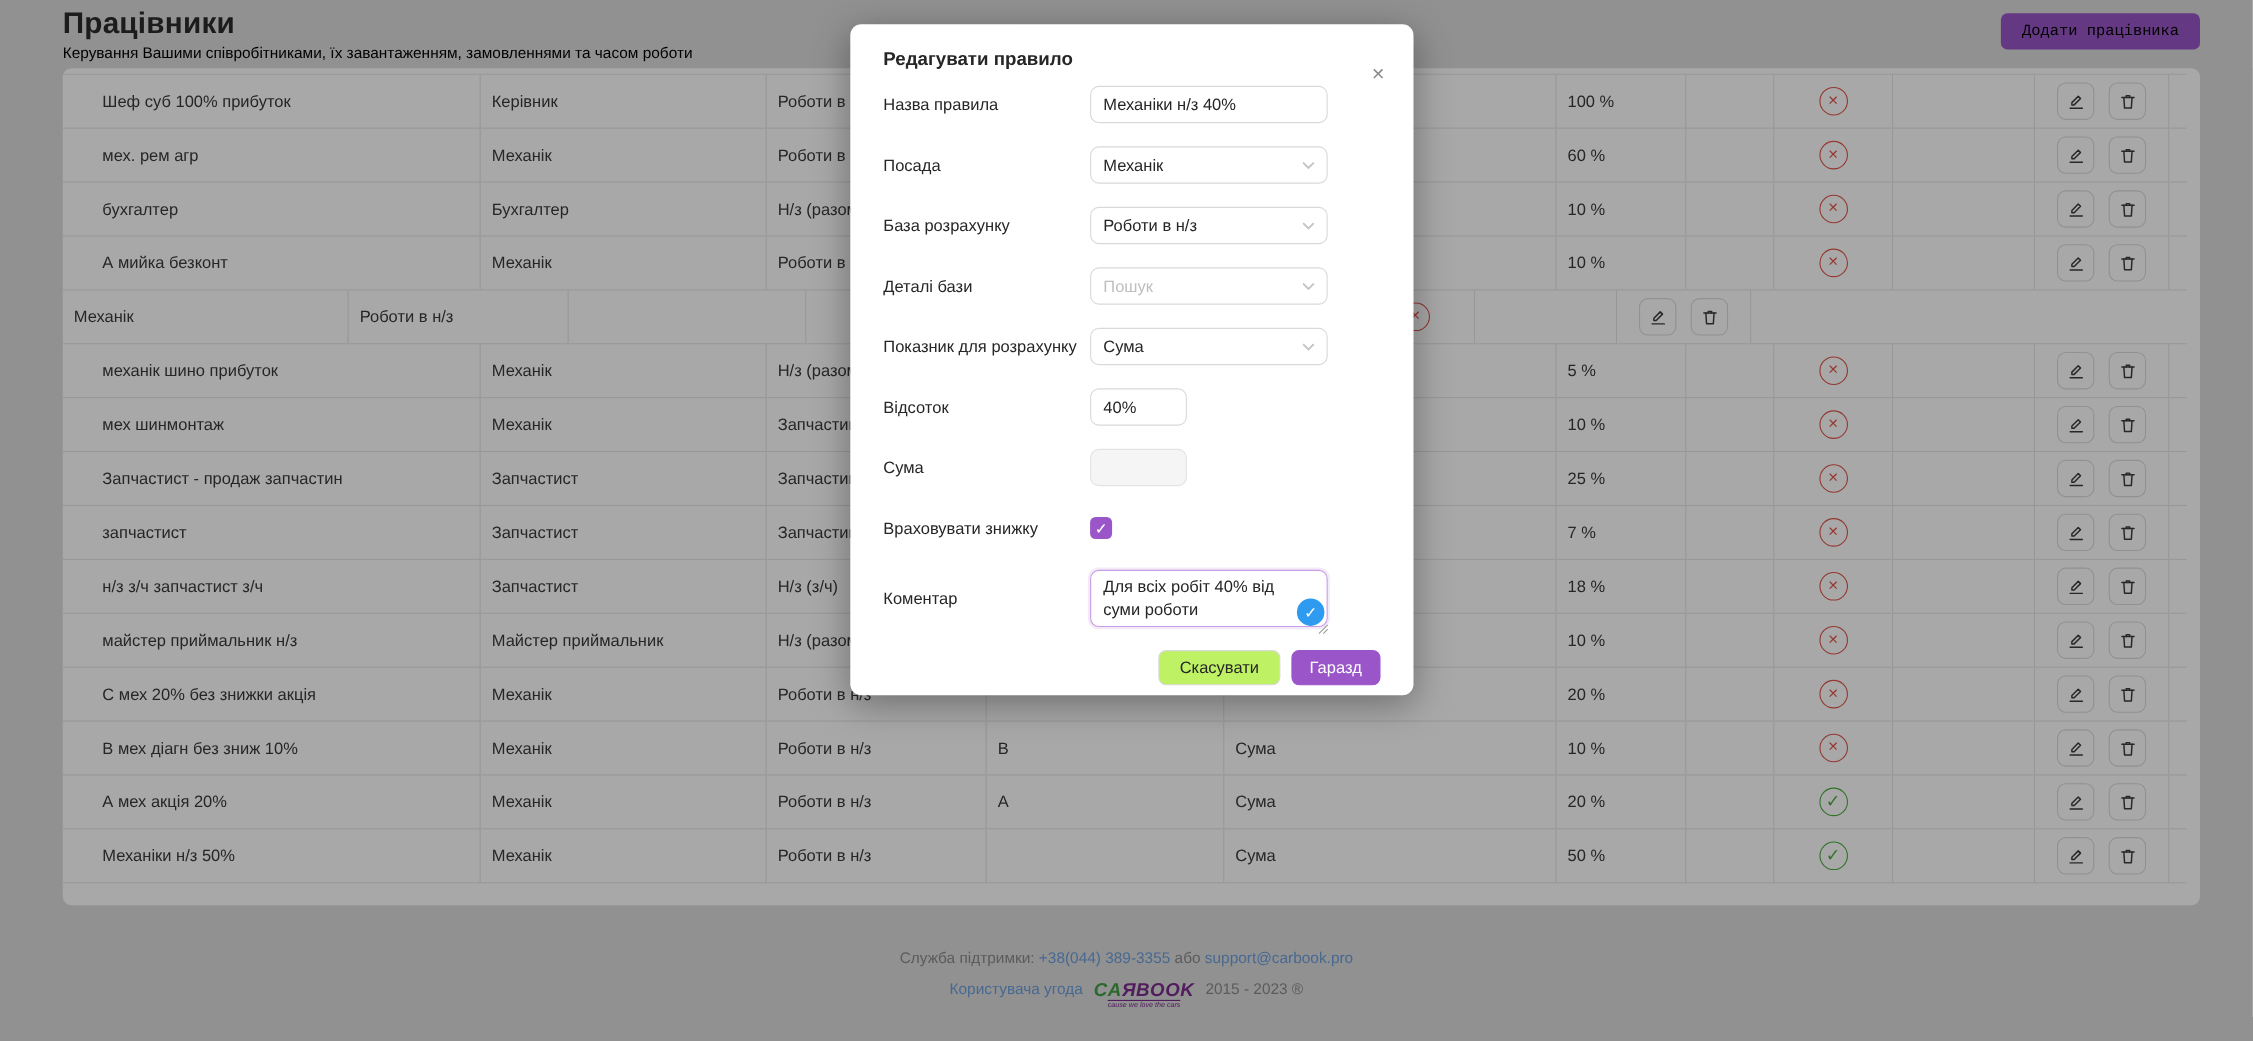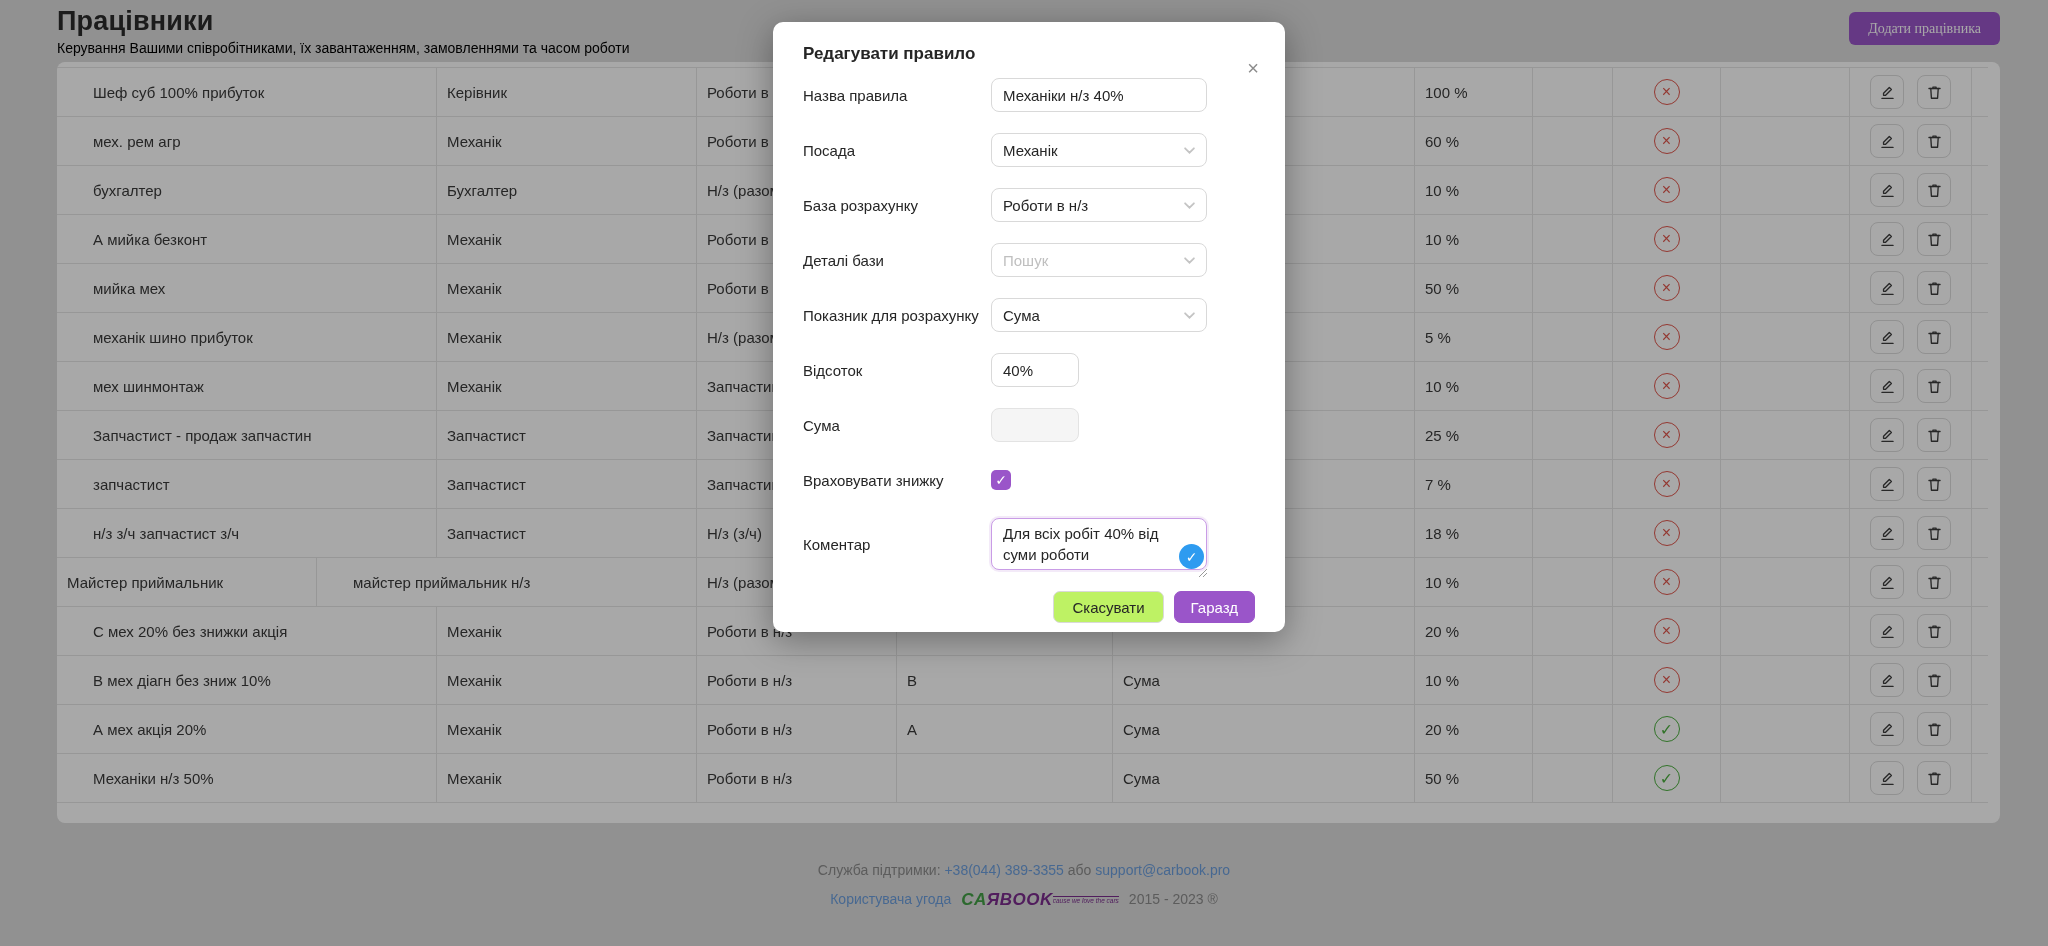--- a/index.html
+++ b/index.html
@@ -4,22 +4,22 @@
 <style>
   html,body{margin:0;padding:0}
   body{width:2048px;height:946px;position:relative;overflow:hidden;
        background:#dcdcdc;font-family:"Liberation Sans",sans-serif;color:#333}
 
   
   .topbar{position:absolute;left:0;top:0;width:100%;height:62px;background:#dcdcdc}
   .page-title{position:absolute;left:57px;top:6px;font-size:27px;font-weight:600;color:#2b2b2b;letter-spacing:.2px}
   .page-subtitle{position:absolute;left:57px;top:40px;font-size:14px;color:#000000}
   .add-btn{position:absolute;right:48px;top:12px;height:33px;padding:0 19px;
-           background:var(--purple);color:#ffffff;border:none;border-radius:6px;font-size:14px;
-           font-family:Liberation Serif, serif;display:flex;align-items:center;cursor:pointer}
+           background:var(--purple);color:#000000;border:none;border-radius:6px;font-size:14px;
+           font-family:Liberation Mono, monospace;display:flex;align-items:center;cursor:pointer}
 
   :root{--purple:#9a55c9;--border:#e6e6e6;--red:#e0564c;--green:#4caf3f;--blue:#2e9bf0}
 
   
   .card{position:absolute;left:57px;top:62px;width:1943px;height:761px;background:#fff;border-radius:8px;box-sizing:border-box;padding:5px 12px 0 0}
   .row{display:flex;height:48px;align-items:stretch;border-bottom:1px solid var(--border)}
   .row:first-child{border-top:1px solid var(--border)}
   .cell{display:flex;align-items:center;box-sizing:border-box;border-right:1px solid var(--border);
         font-size:15px;color:#3a3a3a;white-space:nowrap;overflow:hidden;padding-left:10px}
   .c1{width:380px;padding-left:36px}
@@ -72,21 +72,21 @@
   .resize-h svg{width:10px;height:10px;stroke:#9a9a9a;stroke-width:1}
   .m-actions{display:flex;justify-content:flex-end;gap:10px;margin-top:4px}
   .btn{height:32px;border-radius:7px;font-size:15px;font-family:inherit;cursor:pointer;display:flex;align-items:center}
   .btn.ghost{background:#bef264;border:1px solid #d9d9d9;color:#262626;padding:0 18px}
   .btn.primary{background:var(--purple);border:1px solid var(--purple);color:#fff;padding:0 16px}
 
   
   .footer{position:absolute;left:0;top:862px;width:100%;text-align:center;font-size:14px;color:#8c8c8c}
   .footer a{color:#6d9fdd;text-decoration:none;cursor:pointer}
   .f-line2{margin-top:13px;display:flex;justify-content:center;align-items:flex-start;gap:10px}
-  .logo{display:inline-flex;flex-direction:row;align-items:center;line-height:1}
+  .logo{display:inline-flex;flex-direction:column;align-items:center;line-height:1}
   .logo-main{font-size:17px;font-weight:bold;font-style:italic;letter-spacing:.5px;color:#7b2d8e}
   .logo-main .ca{color:#43a047}
   .logo-tag{font-size:6.5px;font-style:italic;color:#7b2d8e;margin-top:1px;border-top:1px solid #7b2d8e;padding-top:1px}
 </style>
 </head>
 <body>
 
 <div class="topbar">
   <div class="page-title">Працівники</div>
   <div class="page-subtitle">Керування Вашими співробітниками, їх завантаженням, замовленнями та часом роботи</div>
@@ -201,21 +201,20 @@
           <button class="abtn">
             <svg viewBox="0 0 24 24">
               <path d="M5 7h14"></path>
               <path d="M10 7V5.2h4V7"></path>
               <path d="M7.3 7l.8 12.3h7.8L16.7 7"></path>
             </svg>
           </button>
         </div>
       </div>
       <div class="row">
-        <div class="cell c1">мийка мех</div>
         <div class="cell c2">Механік</div>
         <div class="cell c3">Роботи в н/з</div>
         <div class="cell c4"></div>
         <div class="cell c5"></div>
         <div class="cell c6">50 %</div>
         <div class="cell c7"></div>
         <div class="cell c8">
           <span class="st no">×</span>
         </div>
         <div class="cell c9"></div>
@@ -369,22 +368,22 @@
           <button class="abtn">
             <svg viewBox="0 0 24 24">
               <path d="M5 7h14"></path>
               <path d="M10 7V5.2h4V7"></path>
               <path d="M7.3 7l.8 12.3h7.8L16.7 7"></path>
             </svg>
           </button>
         </div>
       </div>
       <div class="row">
+        <div class="cell c1">майстер приймальник н/з</div>
         <div class="cell c2">Майстер приймальник</div>
-        <div class="cell c1">майстер приймальник н/з</div>
         <div class="cell c3">Н/з (разом</div>
         <div class="cell c4"></div>
         <div class="cell c5"></div>
         <div class="cell c6">10 %</div>
         <div class="cell c7"></div>
         <div class="cell c8">
           <span class="st no">×</span>
         </div>
         <div class="cell c9"></div>
         <div class="cell c10">

